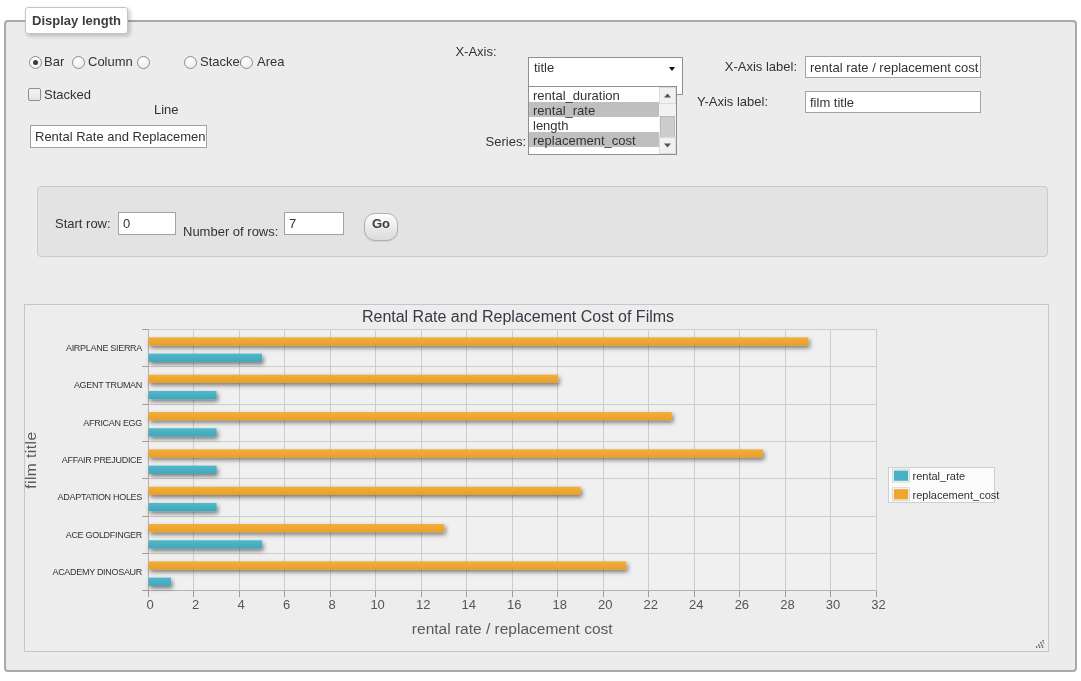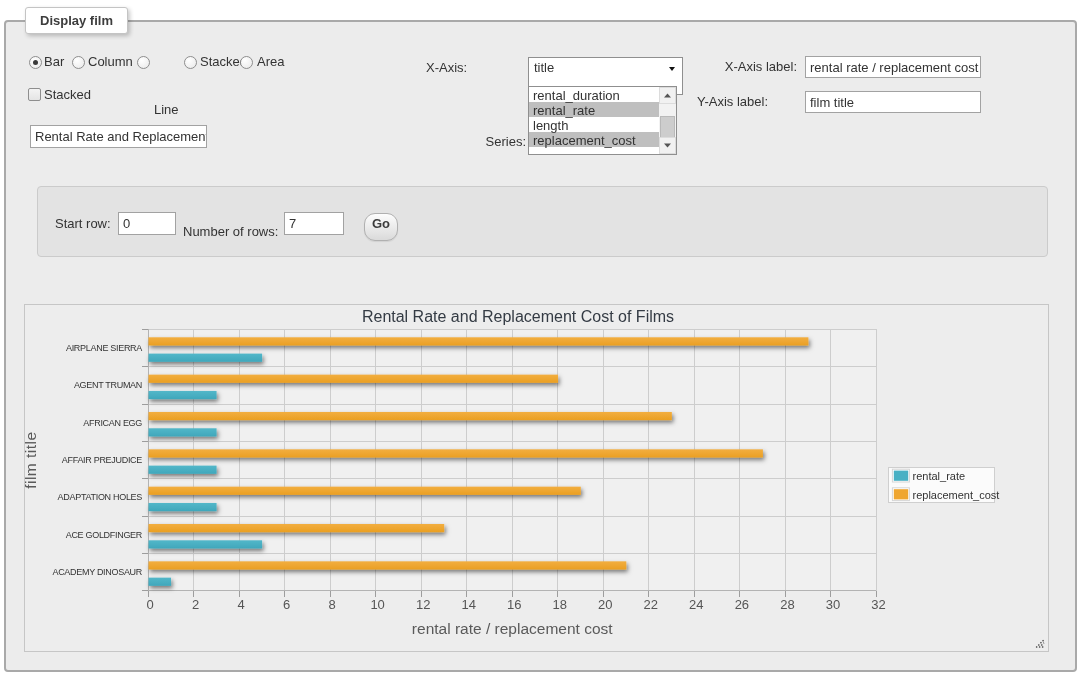--- a/index.html
+++ b/index.html
@@ -41,39 +41,39 @@
 .gobtn{position:absolute;left:364px;top:213px;width:34px;height:28px;
  border:1px solid #b0b0b0;border-radius:11px;background:linear-gradient(#fdfdfd,#dadada);
  text-align:center;line-height:20px;font-weight:bold;color:#3c3c3c;
  box-shadow:0 1px 1px rgba(0,0,0,0.08);}
 .chartbox{position:absolute;left:24px;top:304px;width:1025px;height:348px;
  border:1px solid #c6c6c6;background:#ededed;}
 </style>
 </head>
 <body>
 <div class="fs"></div>
-<div class="fslegend">Display film</div>
+<div class="fslegend">Display length</div>
 
 <div class="rlab" style="left:29px;"><span class="radio on"></span></div>
 <div class="rlab" style="left:44px;">Bar</div>
 <div class="rlab" style="left:72px;"><span class="radio"></span></div>
 <div class="rlab" style="left:88px;">Column</div>
 <div class="rlab" style="left:137px;"><span class="radio"></span></div>
 <div class="rlab" style="left:154px;margin-top:48px;">Line</div>
 <div class="rlab" style="left:184px;"><span class="radio"></span></div>
 <div class="rlab" style="left:200px;">Stacked</div>
 <div class="rlab" style="left:240px;"><span class="radio"></span></div>
 <div class="rlab" style="left:257px;">Area</div>
 
 <div class="checkbox"></div>
 <div class="lab" style="left:44px;top:88px;line-height:14px;">Stacked</div>
 
 <input class="txt" style="left: 30px; top: 125px; width: 177px; height: 23px;" value="Rental Rate and Replacement Cost of Films">
 
-<div class="lab" style="left:426px;width:100px;top:57px;line-height:22px;text-align:left;">X-Axis:</div>
+<div class="lab" style="left:426px;width:100px;top:41px;line-height:22px;text-align:center;">X-Axis:</div>
 <div class="sel">title<span class="arr"></span></div>
 
 <div class="lab" style="left:426px;width:100px;top:133px;line-height:17px;text-align:right;">Series:</div>
 <div class="list">
   <div class="li">rental_duration</div>
   <div class="li on">rental_rate</div>
   <div class="li">length</div>
   <div class="li on">replacement_cost</div>
   <div class="sb"></div>
   <div class="sbbtn" style="top:0;"><svg width="15" height="15">

